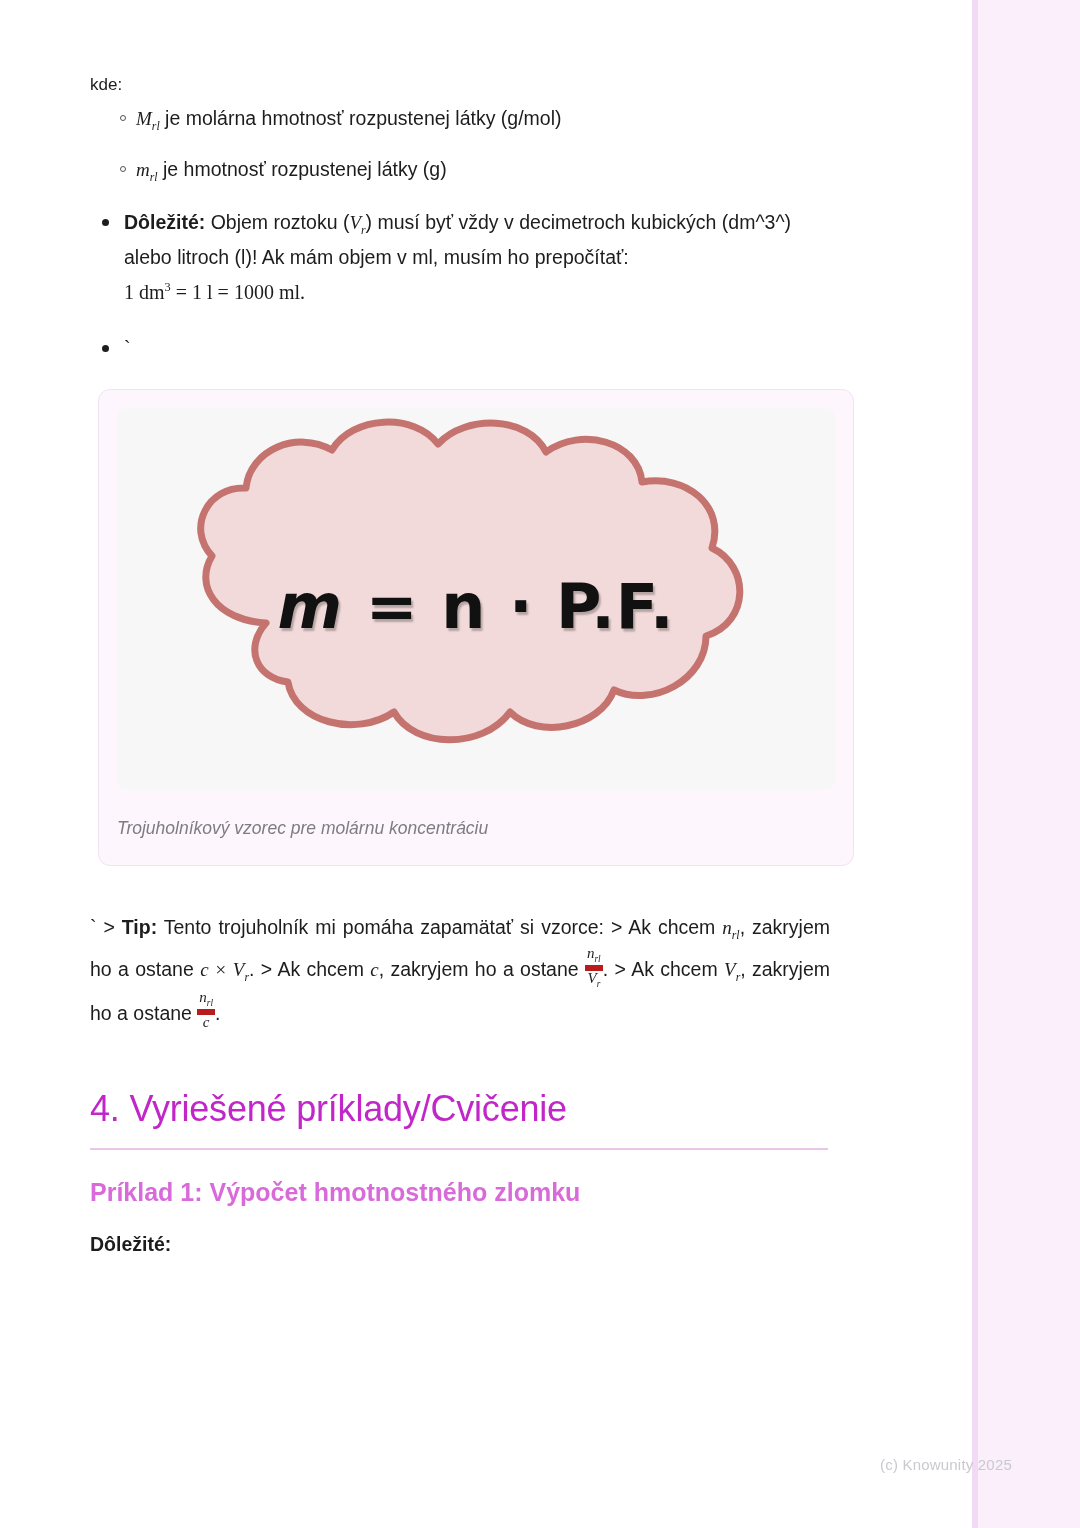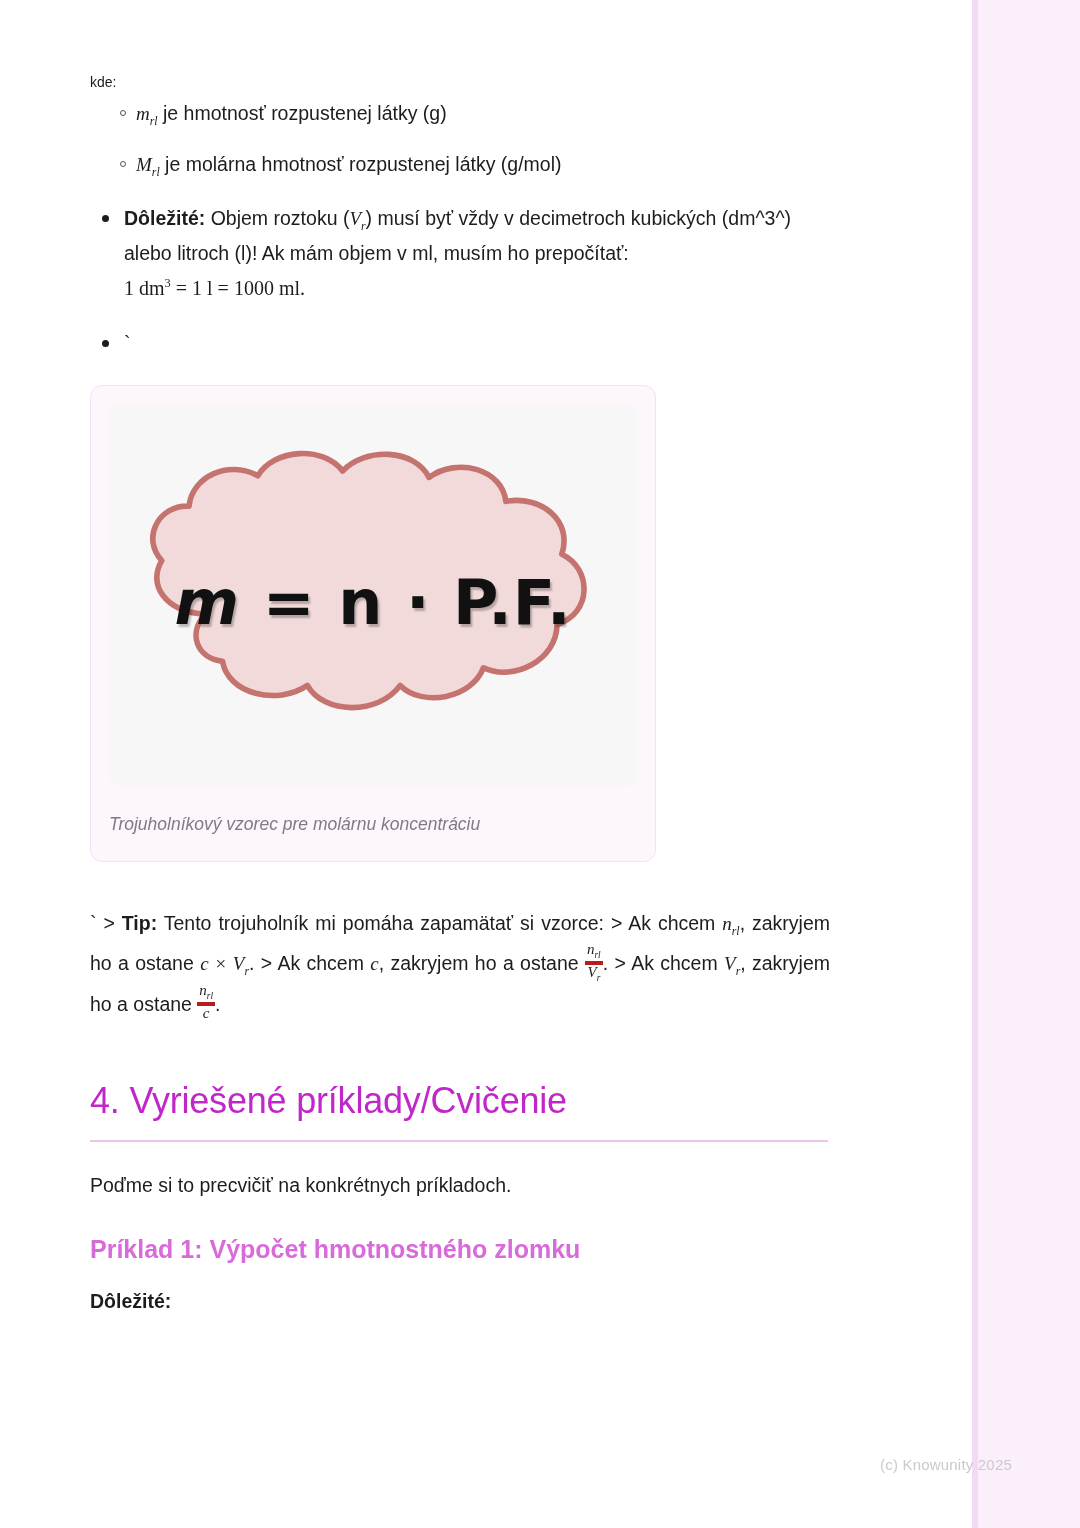--- a/index.html
+++ b/index.html
@@ -41,21 +41,21 @@
   }
   .content {
     position: absolute;
     left: 90px;
     top: 72px;
     width: 740px;
   }
 
   
   .kde {
-    font-size: 14px;
+    font-size: 17px;
     line-height: 1.5;
     margin: 0 0 6px 0;
   }
   ul.lvl1 {
     list-style: none;
     margin: 0;
     padding: 0;
   }
   ul.lvl1 > li {
     position: relative;
@@ -116,26 +116,26 @@
   }
   b, .bold { font-weight: 700; }
 
   .tick-line {
     font-size: 19.5px;
     line-height: 1.6;
   }
 
   
   .figure {
-    margin: 24px 0 0 0;
+    margin: 24px 0 0 8px;
     background: #fdf6fd;
     border: 1px solid #f3e2f3;
     border-radius: 12px;
     padding: 18px;
-    width: 566px;
+    width: 756px;
     box-sizing: border-box;
   }
   .figure-inner {
     background: #f7f7f8;
     border-radius: 10px;
     height: 382px;
     position: relative;
     overflow: hidden;
   }
   .cloud-wrap {
@@ -176,21 +176,21 @@
   .frac {
     display: inline-block;
     vertical-align: -0.45em;
     text-align: center;
     font-family: "Liberation Serif", serif;
     font-style: italic;
     font-size: 15px;
     line-height: 1.05;
   }
   .frac .num { display: block; padding: 0 2px; }
-  .frac .den { display: block; border-top: 4px solid #b91c1c; padding: 0 2px; }
+  .frac .den { display: block; border-top: 6px solid #b91c1c; padding: 0 2px; }
   .frac sub { font-size: 0.62em; }
 
   h2.sec {
     color: #c026c8;
     font-size: 36px;
     font-weight: 400;
     margin: 58px 0 0 0;
     letter-spacing: -0.2px;
   }
   .rule {
@@ -236,24 +236,24 @@
 <div class="edge-strip"></div>
 <div class="edge-line"></div>
 
 <div class="page">
   <div class="content">
 
     <p class="kde">kde:</p>
 
     <ul class="lvl2">
       <li>
-        <span class="mathit"><span>m</span><sub>rl</sub></span><span> je hmotnosť rozpustenej látky (g)</span>
+        <span class="mathit"><span>M</span><sub>rl</sub></span><span> je molárna hmotnosť rozpustenej látky (g/mol)</span>
       </li>
       <li>
-        <span class="mathit"><span>M</span><sub>rl</sub></span><span> je molárna hmotnosť rozpustenej látky (g/mol)</span>
+        <span class="mathit"><span>m</span><sub>rl</sub></span><span> je hmotnosť rozpustenej látky (g)</span>
       </li>
     </ul>
 
     <ul class="lvl1">
       <li>
         <b>Dôležité:</b><span> Objem roztoku (</span><span class="mathit"><span>V</span><sub>r</sub></span><span>) musí byť vždy v decimetroch kubických (dm^3^) alebo litroch (l)! Ak mám objem v ml, musím ho prepočítať:</span><br>
         <span class="mathrm">1 dm<sup>3</sup> = 1 l = 1000 ml.</span>
       </li>
       <li>
         <span class="tick-line">`</span>
@@ -289,21 +289,20 @@
       <div class="caption">Trojuholníkový vzorec pre molárnu koncentráciu</div>
     </div>
 
     <p class="tip-para">
       <span>` &gt; </span><b>Tip:</b><span> Tento trojuholník mi pomáha zapamätať si vzorce: &gt; Ak chcem </span><span class="mathit"><span>n</span><sub>rl</sub></span><span>, zakryjem ho a ostane </span><span class="mathit"><span>c × V</span><sub>r</sub></span><span>. &gt; Ak chcem </span><span class="mathit">c</span><span>, zakryjem ho a ostane </span><span class="frac"><span class="num"><span>n</span><sub>rl</sub></span><span class="den"><span>V</span><sub>r</sub></span></span><span>. &gt; Ak chcem </span><span class="mathit"><span>V</span><sub>r</sub></span><span>, zakryjem ho a ostane </span><span class="frac"><span class="num"><span>n</span><sub>rl</sub></span><span class="den"><span>c</span></span></span><span>.</span>
     </p>
 
     <h2 class="sec">4. Vyriešené príklady/Cvičenie</h2>
     <div class="rule"></div>
 
-    <p class="body-para">Poďme si to precvičiť na konkrétnych príkladoch.</p>
 
     <h3 class="sub">Príklad 1: Výpočet hmotnostného zlomku</h3>
 
 
     <p class="solution">Dôležité:</p>
   </div>
 </div>
 
 <div class="footer">(c) Knowunity 2025</div>
 

